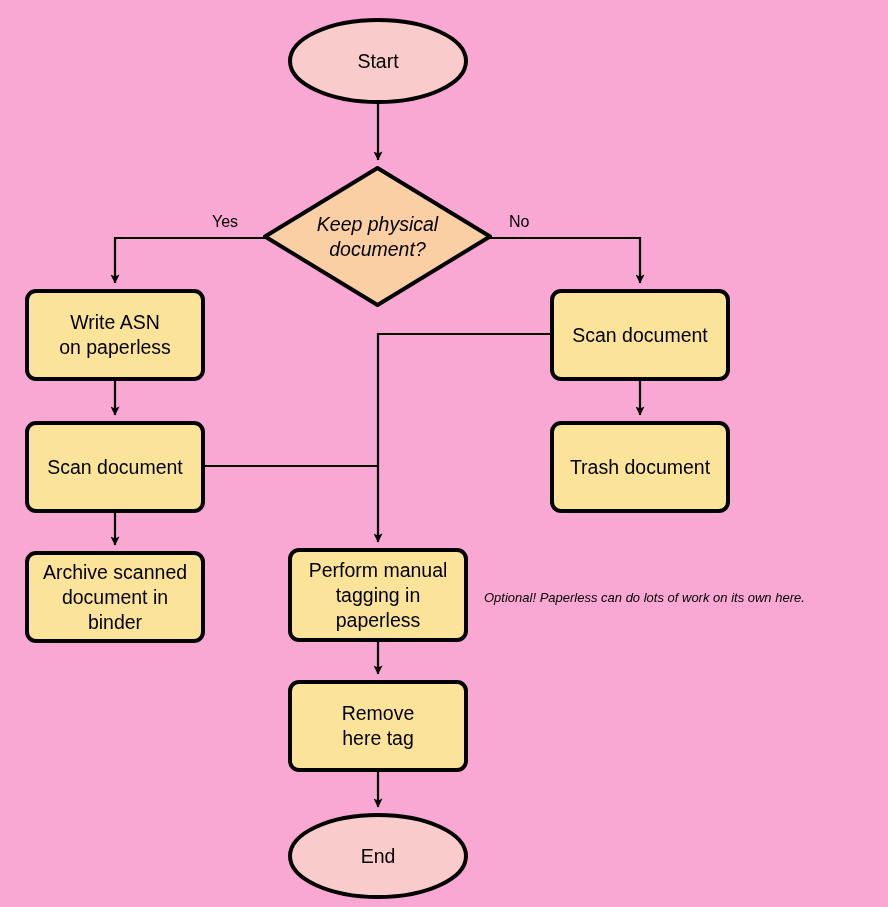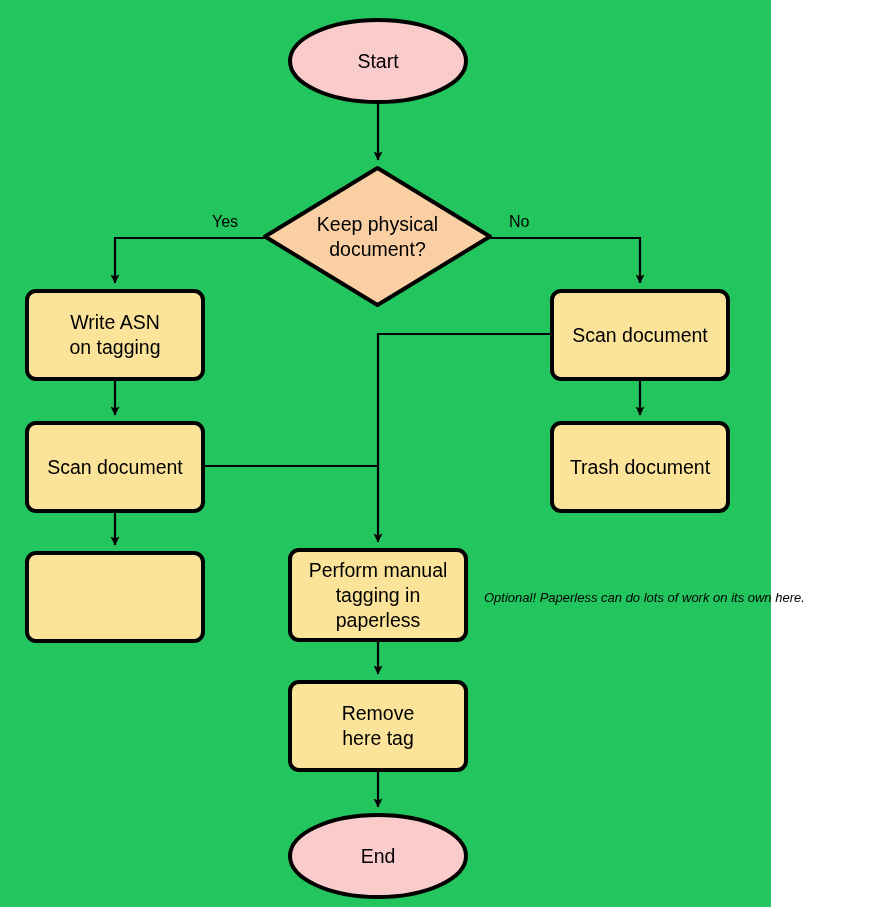--- a/index.html
+++ b/index.html
@@ -9,23 +9,23 @@
     background: #ffffff;
   }
   body {
     font-family: "Liberation Sans", sans-serif;
     width: 888px;
     height: 907px;
     overflow: hidden;
   }
   #flow-root {
     position: relative;
-    width: 771px;
+    width: 888px;
     height: 907px;
-    background: #22c55e;
+    background: #f9a8d4;
   }
   #flow-svg {
     position: absolute;
     left: 0;
     top: 0;
     width: 888px;
     height: 907px;
   }
   .node-label {
     position: absolute;
@@ -111,28 +111,31 @@
       <rect x="290" y="550" width="176" height="90" rx="9" ry="9" fill="#fce39a"></rect>
 
       <rect x="290" y="682" width="176" height="88" rx="9" ry="9" fill="#fce39a"></rect>
 
       <ellipse cx="378" cy="856" rx="88" ry="41" fill="#f9cccb"></ellipse>
     </g>
   </svg>
 
   <div class="node-label" style="left:290px; top:20px; width:176px; height:82px;">Start</div>
 
-  <div class="node-label" style="left:265px; top:168px; width:225px; height:137px;">Keep physical
+  <div class="node-label" style="left:265px; top:168px; width:225px; height:137px;font-style:italic;">Keep physical
 document?</div>
 
   <div class="node-label" style="left:27px; top:291px; width:176px; height:88px;">Write ASN
-on tagging</div>
+on paperless</div>
 
   <div class="node-label" style="left:27px; top:423px; width:176px; height:88px;">Scan document</div>
 
+  <div class="node-label" style="left:27px; top:553px; width:176px; height:88px;">Archive scanned
+document in
+binder</div>
 
   <div class="node-label" style="left:552px; top:291px; width:176px; height:88px;">Scan document</div>
 
   <div class="node-label" style="left:552px; top:423px; width:176px; height:88px;">Trash document</div>
 
   <div class="node-label" style="left:290px; top:550px; width:176px; height:90px;">Perform manual
 tagging in
 paperless</div>
 
   <div class="node-label" style="left:290px; top:682px; width:176px; height:88px;">Remove

